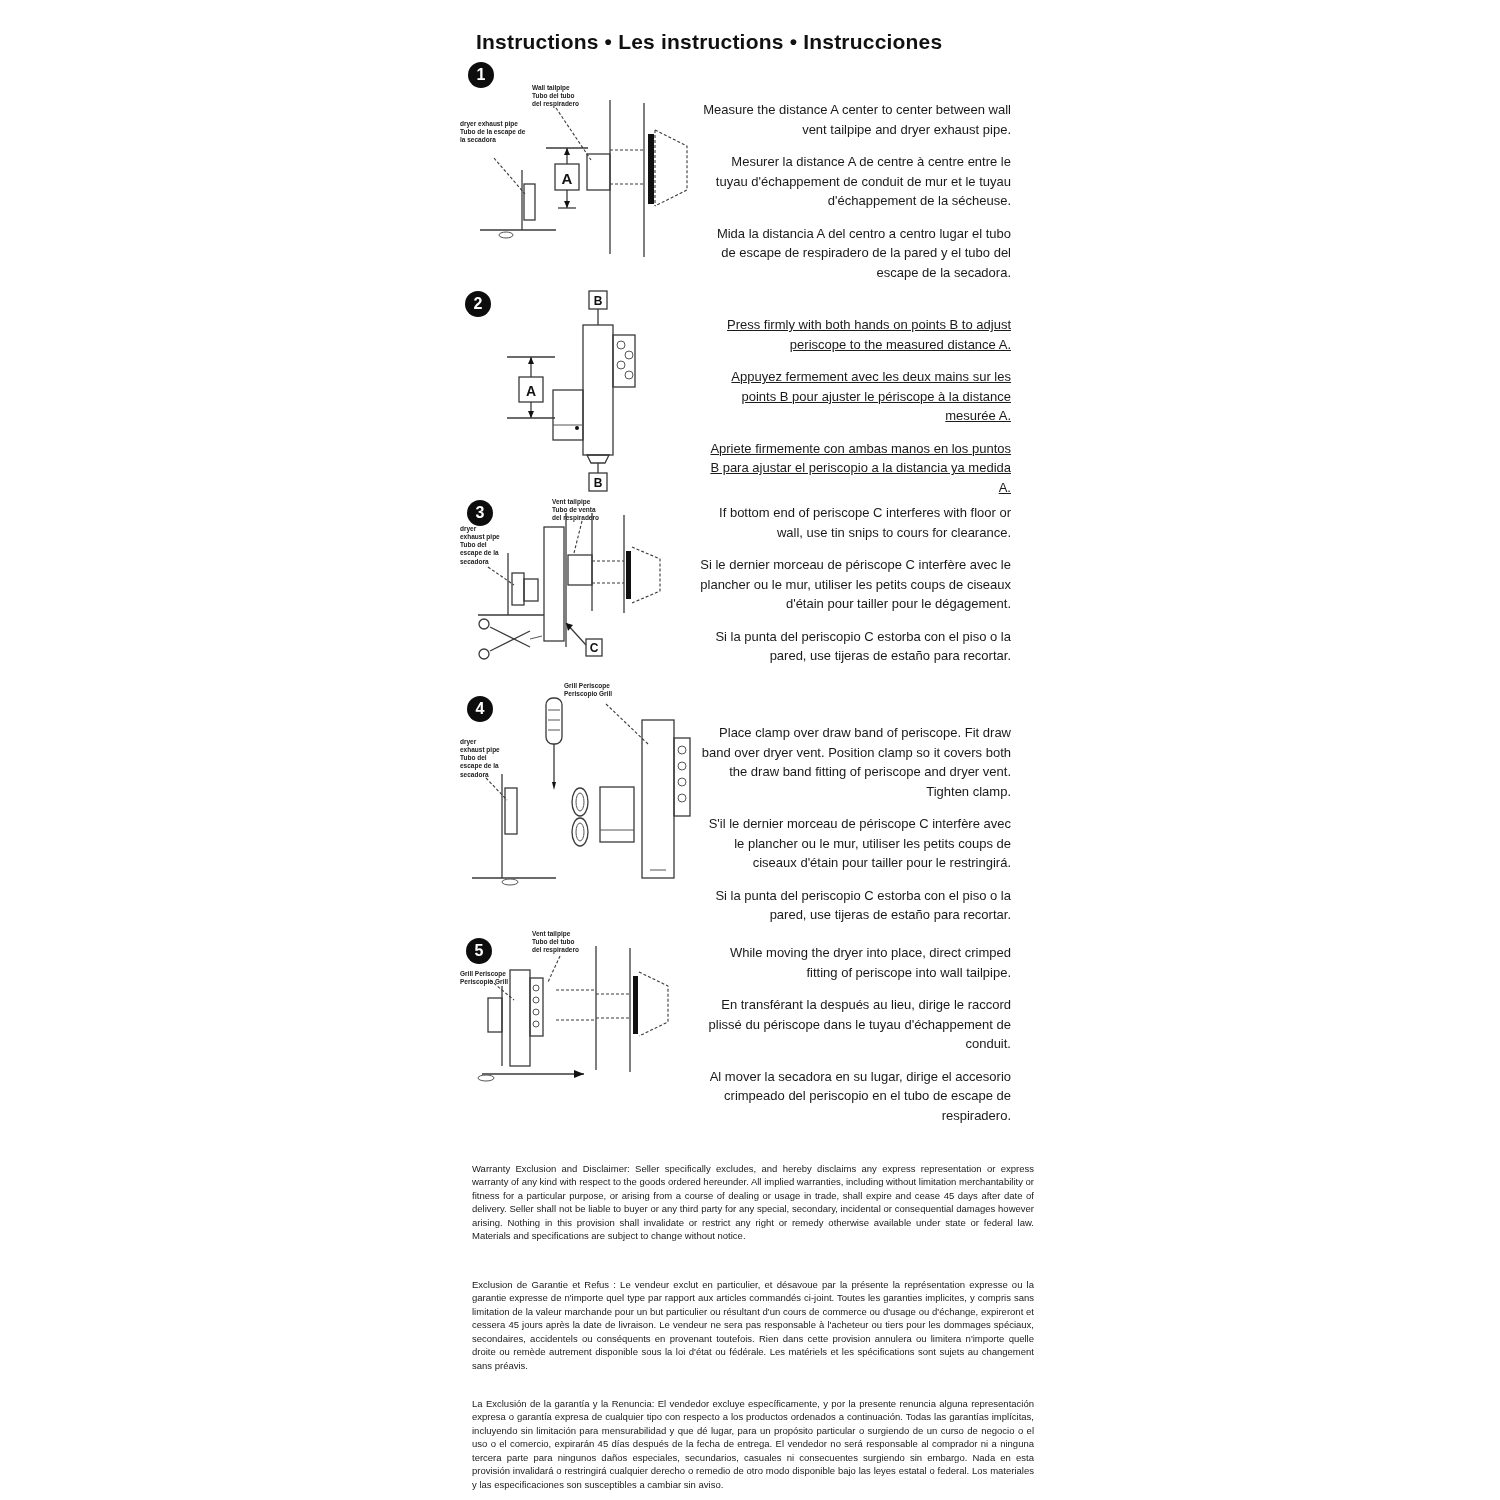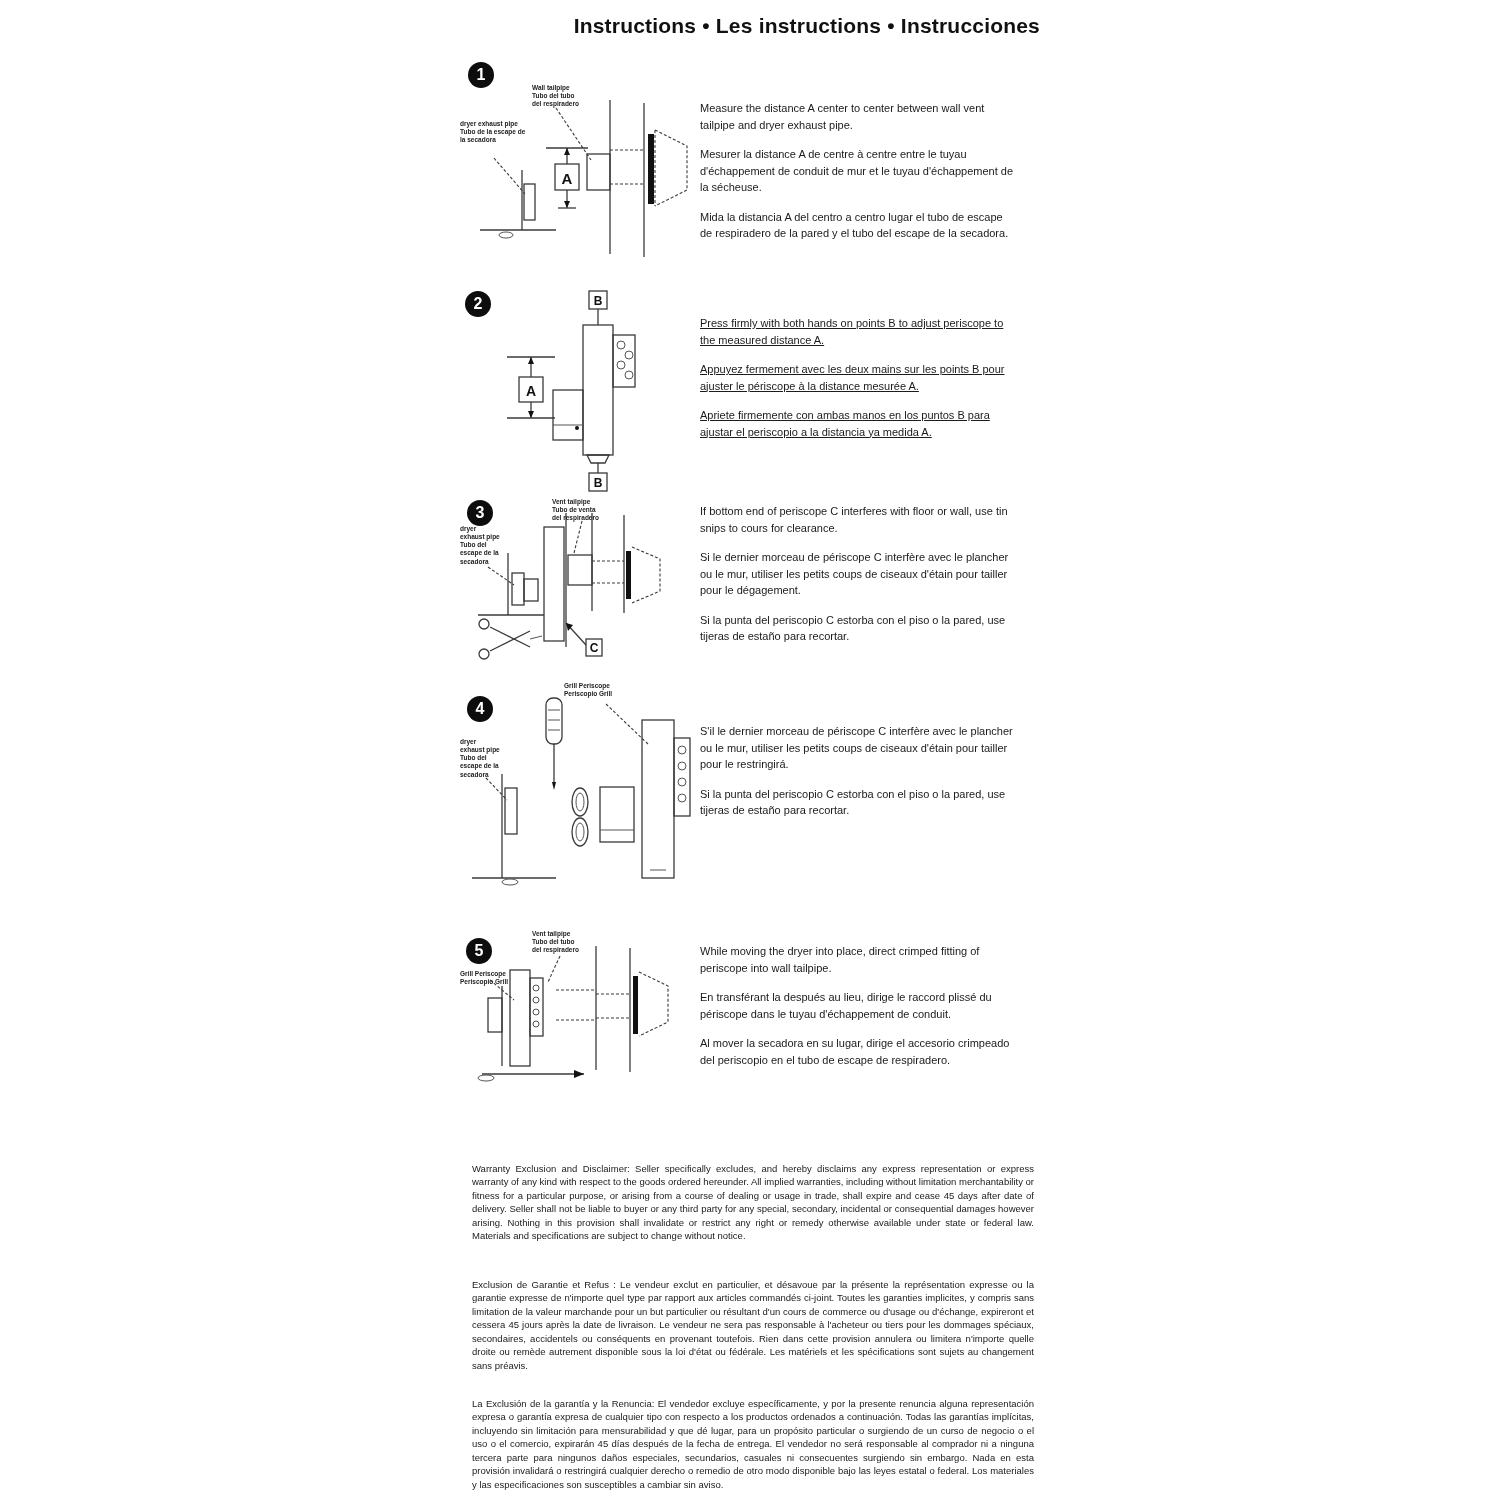--- a/index.html
+++ b/index.html
@@ -1,27 +1,27 @@
 <!DOCTYPE html>
 <html><head>
 <meta charset="utf-8">
 <style>
   html,body{margin:0;padding:0;background:#ffffff;}
   .page{position:relative;width:1500px;height:1500px;background:#ffffff;overflow:hidden;
         font-family:"Liberation Sans", sans-serif;color:#1c1c1c;}
   .scan{filter:blur(0.3px);}
-  .title{position:absolute;left:460px;top:14px;width:580px;margin:0;text-align:right;
+  .title{position:absolute;left:460px;top:14px;width:580px;margin:16px;text-align:left;
          font-size:21px;font-weight:bold;letter-spacing:0.2px;color:#111;}
   .badge{position:absolute;width:26px;height:26px;border-radius:50%;background:#0d0d0d;
          color:#fff;font-weight:bold;font-size:16px;display:flex;align-items:center;justify-content:center;}
   .diagram{position:absolute;}
   .diagram svg{position:absolute;left:0;top:0;}
   .lbl{position:absolute;font-size:6.5px;line-height:1.25;color:#222;white-space:pre-line;font-weight:bold;}
   .stepText{position:absolute;width:325px;}
-  .stepText p{margin:0 8px 13px 0;font-size:11px;line-height:1.5;color:#1a1a1a;}
+  .stepText p{margin:0 14px 13px 0;font-size:13px;line-height:1.5;color:#1a1a1a;text-align:right;}
   .warranty{position:absolute;left:460px;width:562px;margin:12px;font-size:9.5px;line-height:1.42;color:#1a1a1a;text-align:justify;}
   svg .ln{stroke:#3a3a3a;stroke-width:1.3;fill:none;}
   svg .thin{stroke:#555;stroke-width:1;fill:none;}
   svg .dash{stroke:#3a3a3a;stroke-width:1.1;fill:none;stroke-dasharray:3 2;}
   svg .solid{fill:#111;stroke:none;}
   svg text{font-family:"Liberation Sans", sans-serif;font-weight:bold;fill:#111;}
 </style>
 </head>
 <body>
 
@@ -225,20 +225,21 @@
     </svg>
     <div class="lbl" style="left:104px;top:0px;">Grill Periscope
 Periscopio Grill</div>
     <div class="lbl" style="left:0px;top:56px;width:46px;">dryer
 exhaust pipe
 Tubo del
 escape de la
 secadora</div>
   </div>
   <div class="stepText scan" style="left:700px;top:723px;">
+    <p>Place clamp over draw band of periscope. Fit draw band over dryer vent. Position clamp so it covers both the draw band fitting of periscope and dryer vent. Tighten clamp.</p>
     <p>S'il le dernier morceau de périscope C interfère avec le plancher ou le mur, utiliser les petits coups de ciseaux d'étain pour tailler pour le restringirá.</p>
     <p>Si la punta del periscopio C estorba con el piso o la pared, use tijeras de estaño para recortar.</p>
   </div>
 
   <div class="badge" style="left:466px;top:938px;">
     <span>5</span>
   </div>
   <div class="diagram scan" style="left:460px;top:928px;width:250px;height:160px;">
     <svg width="250" height="160" viewBox="0 0 250 160">
       <g>

